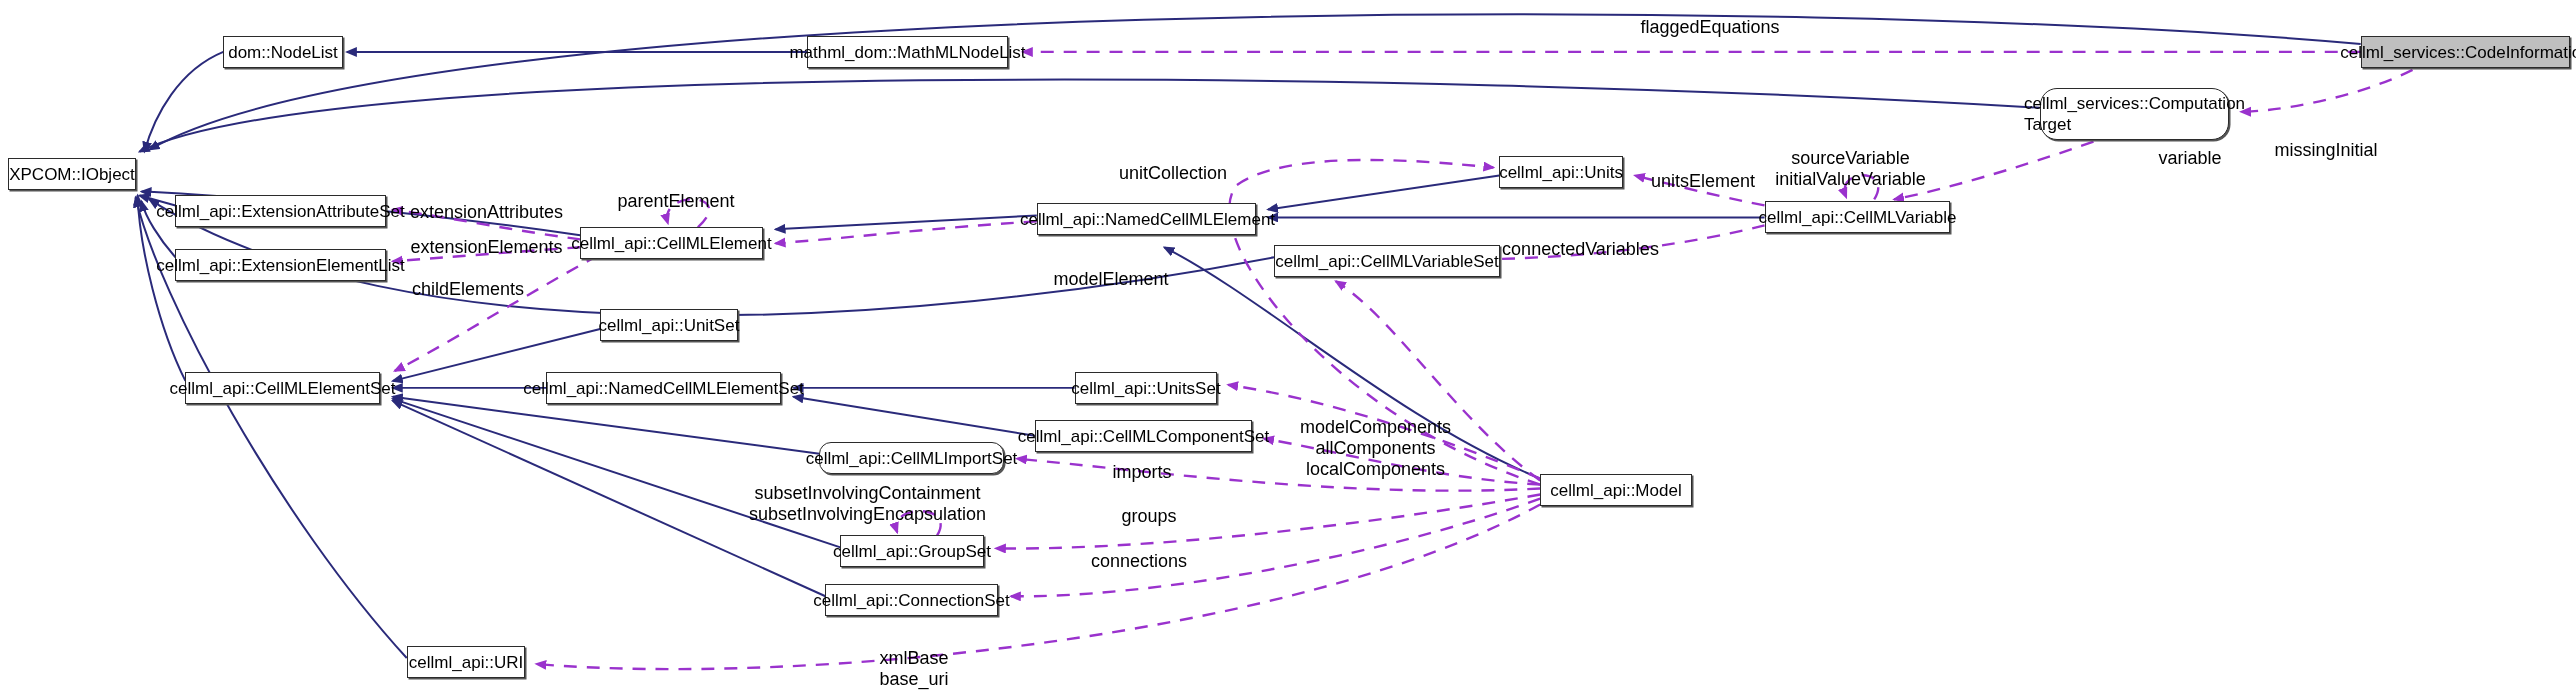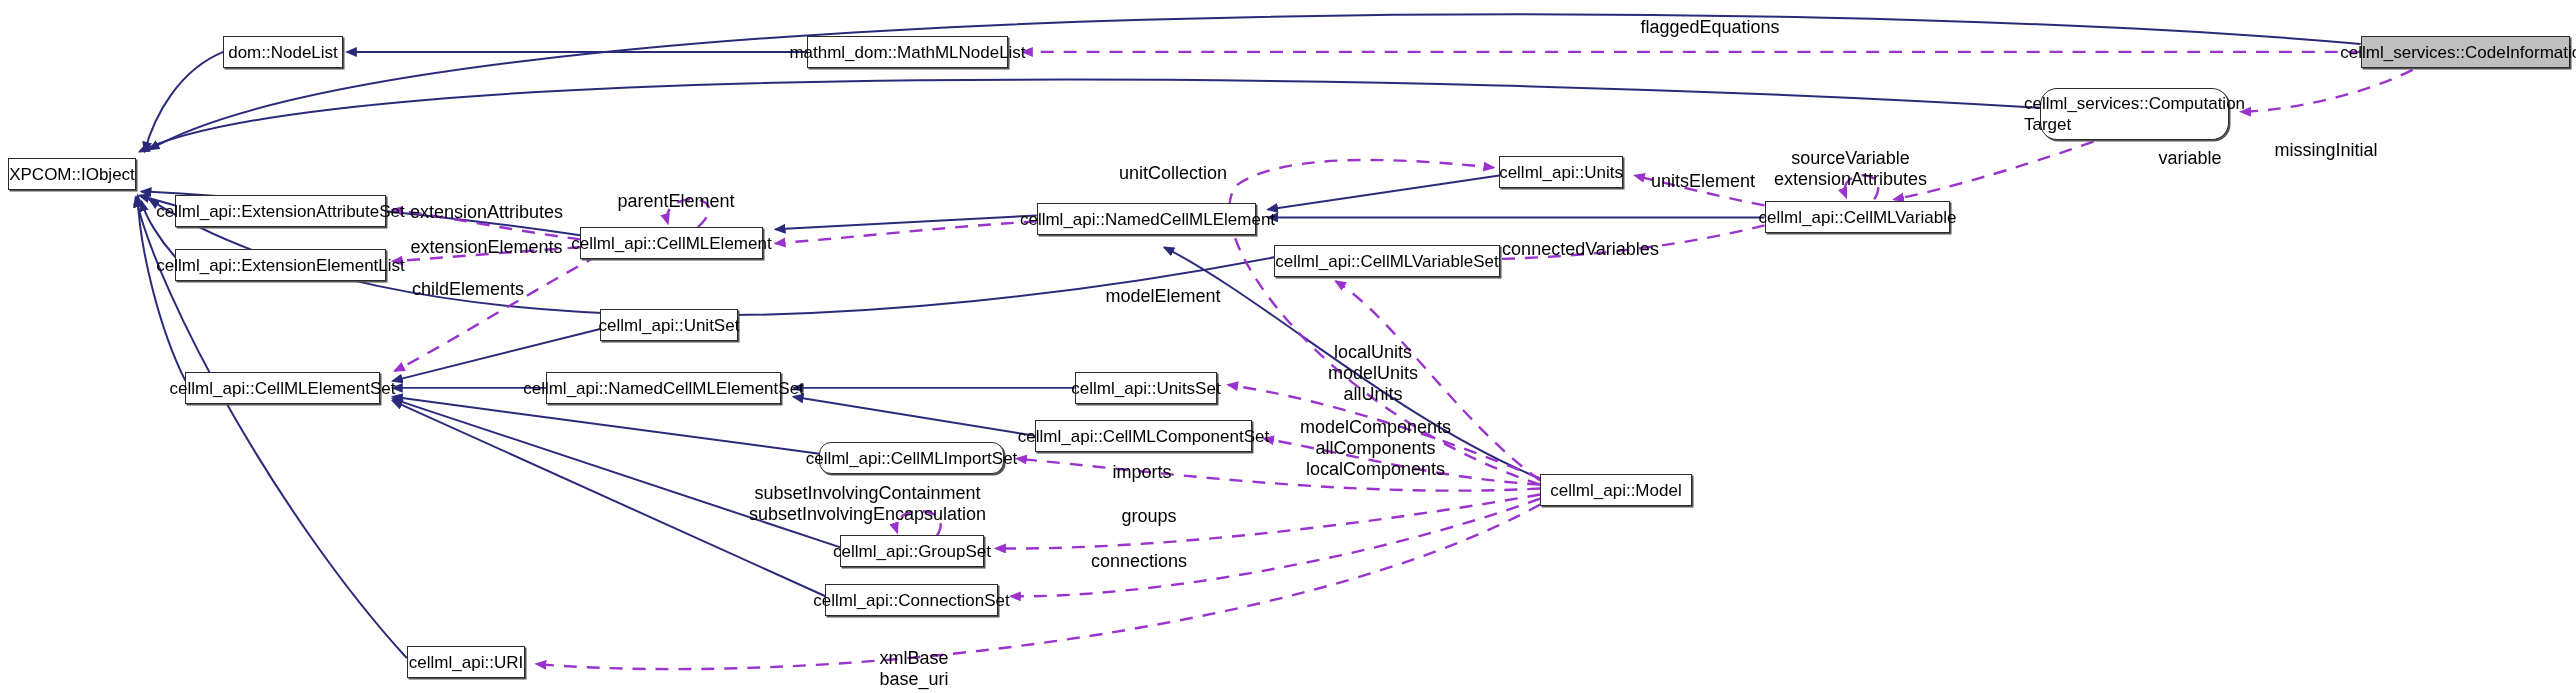--- a/index.html
+++ b/index.html
@@ -167,32 +167,29 @@
   <div class="node" style="left: 819px; top: 442px; width: 185px; height: 32px; border-radius: 12px;">cellml_api::CellMLImportSet</div>
   <div class="node" style="left: 840px; top: 535px; width: 144px; height: 32px;">cellml_api::GroupSet</div>
   <div class="node" style="left: 825px; top: 584px; width: 173px; height: 32px;">cellml_api::ConnectionSet</div>
   <div class="node" style="left: 407px; top: 646px; width: 118px; height: 32px;">cellml_api::URI</div>
   <div class="node" style="left: 1540px; top: 474px; width: 152px; height: 32px;">cellml_api::Model</div>
 
   <div class="edge-label" style="left: 1635px; top: 17px; width: 150px;">flaggedEquations</div>
   <div class="edge-label" style="left: 2261px; top: 140px; width: 130px;">missingInitial</div>
   <div class="edge-label" style="left: 2145px; top: 148px; width: 90px;">variable</div>
   <div class="edge-label" style="left: 1751px; top: 148px; width: 199px;">sourceVariable
-extensionAttributes</div>
+initialValueVariable</div>
   <div class="edge-label" style="left: 1643px; top: 171px; width: 120px;">unitsElement</div>
   <div class="edge-label" style="left: 1107px; top: 163px; width: 132px;">unitCollection</div>
   <div class="edge-label" style="left: 606px; top: 191px; width: 140px;">parentElement</div>
   <div class="edge-label" style="left: 397px; top: 202px; width: 179px;">extensionAttributes</div>
   <div class="edge-label" style="left: 399px; top: 237px; width: 175px;">extensionElements</div>
   <div class="edge-label" style="left: 1493px; top: 239px; width: 175px;">connectedVariables</div>
-  <div class="edge-label" style="left: 1095px; top: 269px; width: 136px; margin-top: 17px;">modelElement</div>
+  <div class="edge-label" style="left: 1043px; top: 269px; width: 136px;">modelElement</div>
   <div class="edge-label" style="left: 401px; top: 279px; width: 134px;">childElements</div>
-  <div class="edge-label" style="left: 1298px; top: 342px; width: 150px;">localUnits
-modelUnits
-allUnits</div>
   <div class="edge-label" style="left: 1286px; top: 417px; width: 179px;">modelComponents
 allComponents
 localComponents</div>
   <div class="edge-label" style="left: 1097px; top: 462px; width: 90px;">imports</div>
   <div class="edge-label" style="left: 738px; top: 483px; width: 259px;">subsetInvolvingContainment
 subsetInvolvingEncapsulation</div>
   <div class="edge-label" style="left: 1107px; top: 506px; width: 84px;">groups</div>
   <div class="edge-label" style="left: 1077px; top: 551px; width: 124px;">connections</div>
   <div class="edge-label" style="left: 859px; top: 648px; width: 110px;">xmlBase
 base_uri</div>

